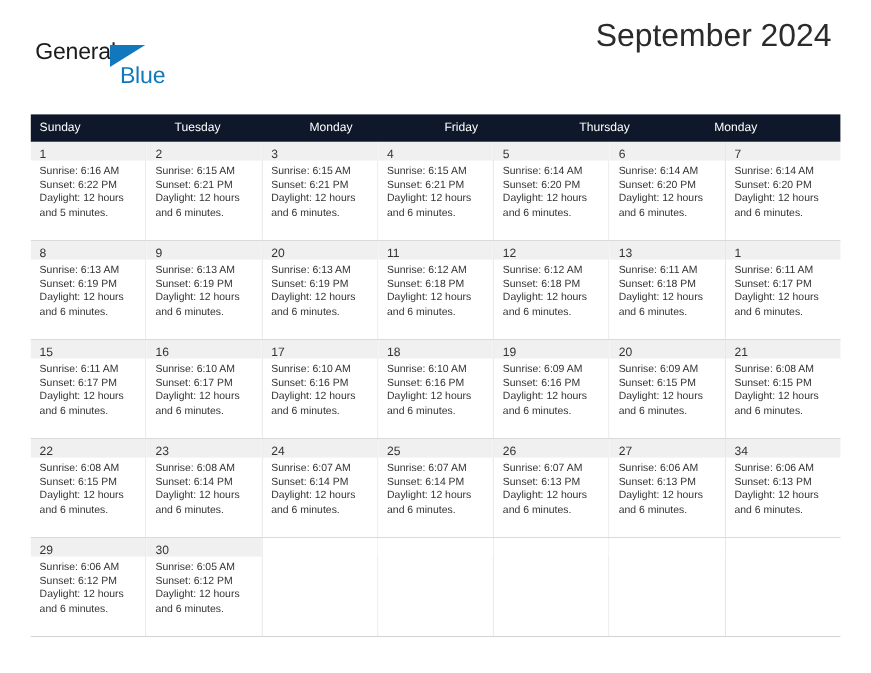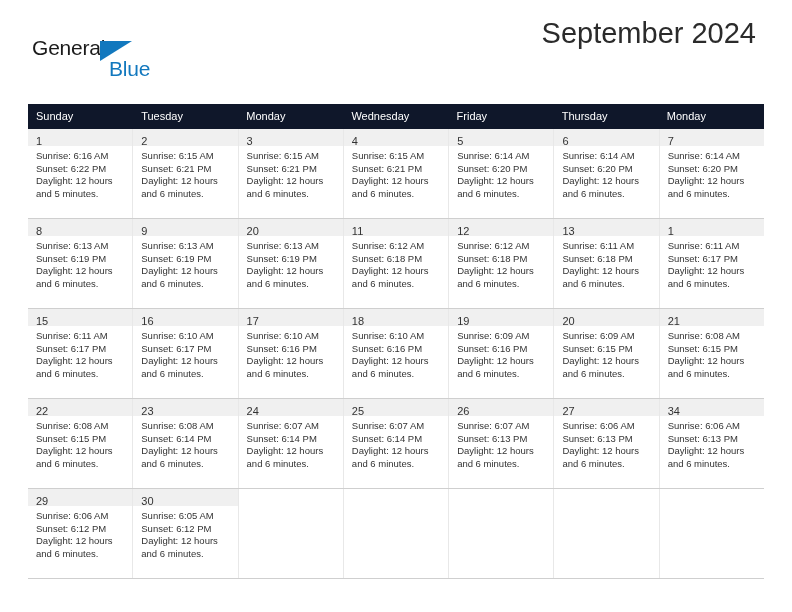--- a/index.html
+++ b/index.html
@@ -156,21 +156,20 @@
     <div class="title-block">
       <div class="month-title">September 2024</div>
     </div>
   </div>
 
   <div class="calendar">
     <div class="weekdays">
         <div class="weekday">Sunday</div>
         <div class="weekday">Tuesday</div>
         <div class="weekday">Monday</div>
-        <div class="weekday">Wednesday</div>
         <div class="weekday">Friday</div>
         <div class="weekday">Thursday</div>
         <div class="weekday">Monday</div>
       </div>
     <div id="weeks-container">
         <div class="week">
           <div class="cell">
             <div class="daynum-band"><span class="daynum">1</span></div>
             <div class="cell-body">
               <div class="cell-line">Sunrise: 6:16 AM</div>

